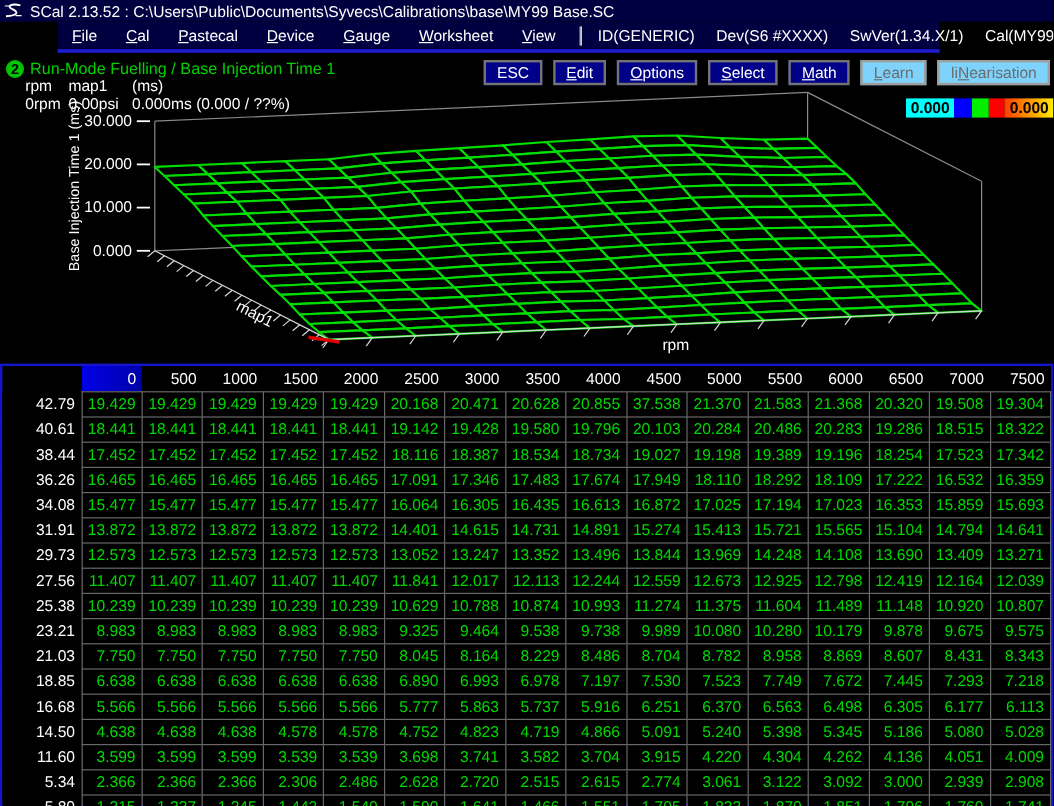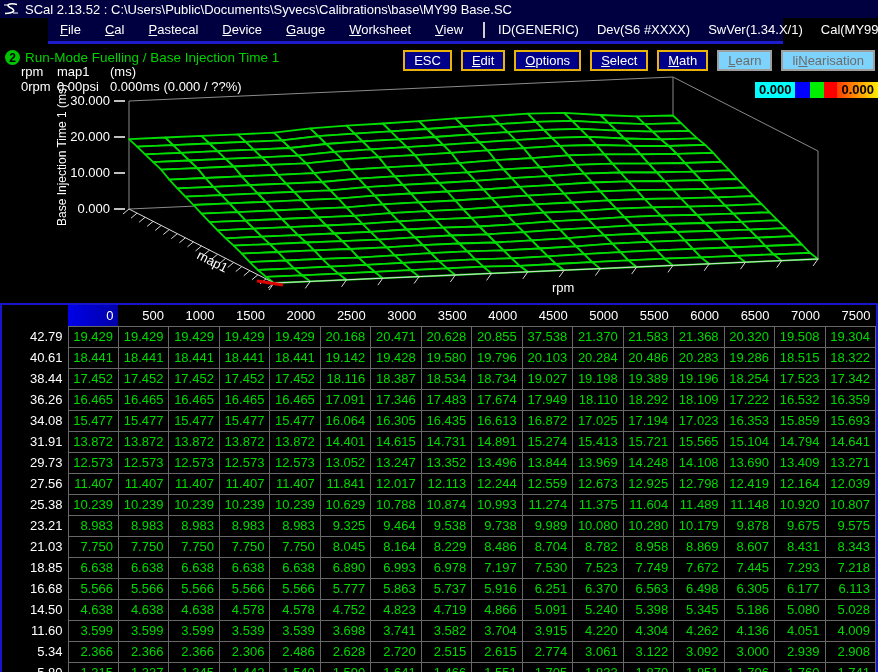--- a/index.html
+++ b/index.html
@@ -18,21 +18,21 @@
   .menu-status { color:#fff; font-size:13px; padding:0 9px; white-space:nowrap; }
   .u { text-decoration:underline; }
 
   
   .map-head { position:absolute; top:50px; left:5px; display:flex; align-items:center; gap:5px; z-index:2; }
   .badge { width:15px; height:15px; border-radius:50%; background:#00c400; color:#000; font-size:12px;
            font-weight:bold; display:flex; align-items:center; justify-content:center; }
   .map-title { color:#00d200; font-size:13.5px; white-space:nowrap; }
 
   .btn-row { position:absolute; top:50px; right:3px; display:flex; gap:9px; z-index:2; }
-  .btn { background:#000089; border:2px solid #eab308; color:#fff; font-size:13px;
+  .btn { background:#000089; border:2px solid #737373; color:#fff; font-size:13px;
          font-family:"Liberation Sans",sans-serif; padding:1px 9px; white-space:nowrap; }
   .btn.disabled { background:#7dd3fc; border-color:#9e9e9e; color:#6c6c6c; }
 
   .readout { position:absolute; top:64px; left:21px; color:#fff; font-size:13px; line-height:15px; z-index:2; white-space:nowrap; }
   .readout .c1 { display:inline-block; width:36px; }
   .readout .c2 { display:inline-block; width:53px; }
 
   .scale { position:absolute; top:82px; right:0px; height:16px; display:flex; z-index:2; }
   .scale div { height:16px; }
   .scale .lab { color:#000; font-size:13px; font-weight:bold; text-align:center; line-height:16px; padding:0 4px; }

